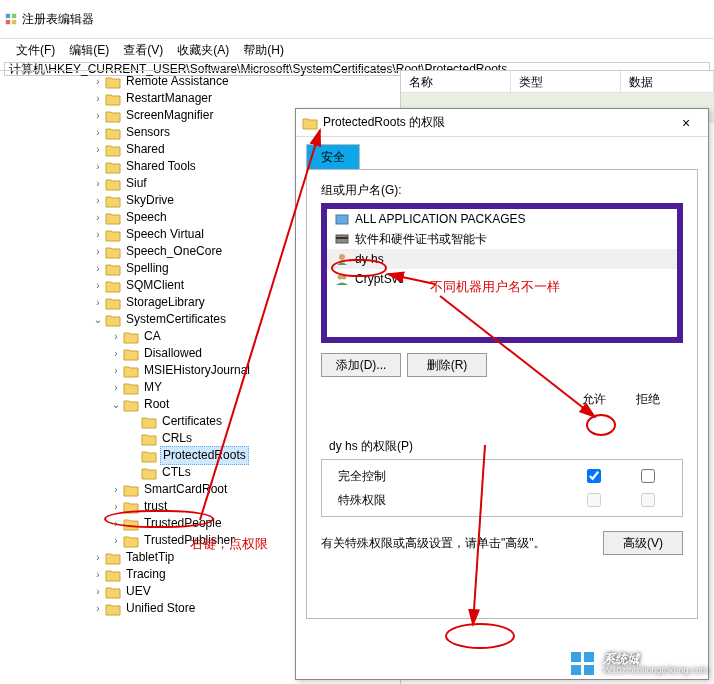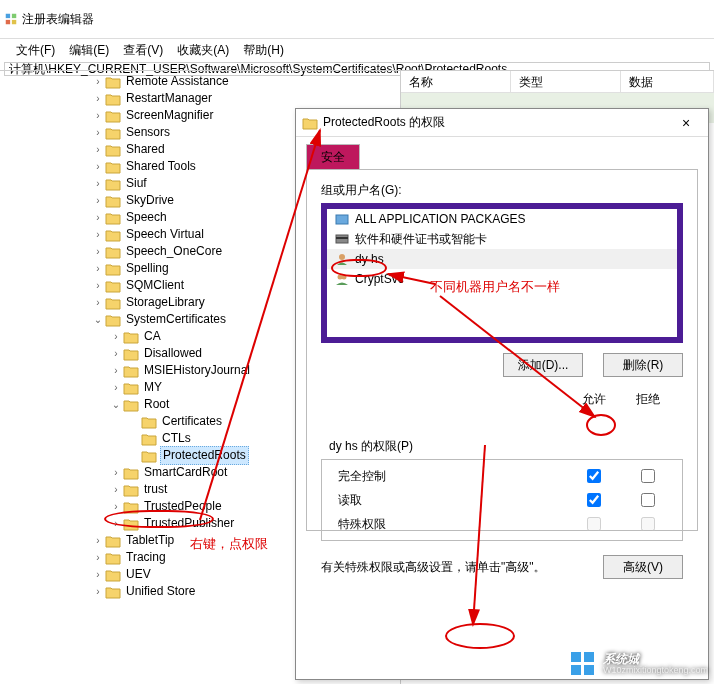--- a/index.html
+++ b/index.html
@@ -29,27 +29,27 @@
   .listhead .col { padding: 3px 8px; border-right: 1px solid #e0e0e0; }
   .listbody { background: #e8f0e4; height: 30px; }
 
   
   .dialog { position: absolute; left: 295px; top: 108px; width: 414px; height: 572px; background: #fff; border: 1px solid #888; box-shadow: 2px 2px 6px rgba(0,0,0,.2); }
   .dlg-title { height: 28px; display: flex; align-items: center; padding-left: 6px; border-bottom: 1px solid #ddd; }
   .dlg-title .folder { width: 16px; height: 14px; margin-right: 5px; }
   .dlg-close { margin-left: auto; width: 44px; text-align: center; font-size: 14px; }
   .dlg-body { padding: 6px 10px 8px 10px; position: relative; height: calc(100% - 28px); }
 
-  .tab { display: inline-block; padding: 4px 14px; border: 1px solid #bbb; border-bottom: none; background: #be185d; position: relative; top: 1px; }
-  .tabpane { border: 1px solid #bbb; height: 362px; padding: 12px 14px 10px 14px; background: #fff; position: relative; }
+  .tab { display: inline-block; padding: 4px 14px; border: 1px solid #bbb; border-bottom: none; background: #0ea5e9; position: relative; top: 1px; }
+  .tabpane { border: 1px solid #bbb; height: 450px; padding: 12px 14px 10px 14px; background: #fff; position: relative; }
 
   .grpbox { border: 6px solid #4c1d95; height: 140px; background: #fff; overflow: hidden; }
   .grprow { display: flex; align-items: center; height: 20px; padding: 2px 8px; gap: 6px; }
   .grprow.sel { background: #f0f0f0; }
-  .btnrow { display: flex; justify-content: flex-end; gap: 20px; margin: 10px 0 14px 0; }
+  .btnrow { display: flex; justify-content: flex-start; gap: 6px; margin: 10px 0 14px 0; }
   .winbtn { min-width: 80px; height: 24px; border: 1px solid #999; background: #efefef; display: inline-flex; align-items: center; justify-content: center; padding: 0 10px; cursor: default; }
   .permhead { display: flex; padding: 0 8px; margin-bottom: 4px; }
   .permhead .h1 { flex: 1; margin-top: 47px; }
   .permhead .h2, .permhead .h3 { width: 54px; text-align: center; }
   .permbody { border: 1px solid #bbb; padding: 4px 0; }
   .permrow { display: flex; align-items: center; height: 24px; padding: 0 8px; }
   .permrow .pname { flex: 1; padding-left: 8px; }
   .checkcell { width: 54px; text-align: center; }
   input[type=checkbox] { width: 14px; height: 14px; }
 
@@ -288,30 +288,39 @@
           </span>
     <span class="label">Certificates</span>
         </div>
         <div class="tree-row indent4">
     <span class="expander"></span>
     <span class="folder">
             <svg viewBox="0 0 16 14">
               <path d="M1 3 h5 l1 1 h8 v9 h-14 z" fill="#f6d36b" stroke="#caa53a"></path>
             </svg>
           </span>
-    <span class="label">CTLs</span>
+    <span class="label">CRLs</span>
         </div>
         <div class="tree-row indent4 selected">
     <span class="expander"></span>
     <span class="folder">
             <svg viewBox="0 0 16 14">
               <path d="M1 3 h5 l1 1 h8 v9 h-14 z" fill="#f6d36b" stroke="#caa53a"></path>
             </svg>
           </span>
     <span class="label">ProtectedRoots</span>
+        </div>
+        <div class="tree-row indent4">
+    <span class="expander"></span>
+    <span class="folder">
+            <svg viewBox="0 0 16 14">
+              <path d="M1 3 h5 l1 1 h8 v9 h-14 z" fill="#f6d36b" stroke="#caa53a"></path>
+            </svg>
+          </span>
+    <span class="label">CTLs</span>
         </div>
         <div class="tree-row indent3">
     <span class="expander">›</span>
     <span class="folder">
             <svg viewBox="0 0 16 14">
               <path d="M1 3 h5 l1 1 h8 v9 h-14 z" fill="#f6d36b" stroke="#caa53a"></path>
             </svg>
           </span>
     <span class="label">SmartCardRoot</span>
         </div>
@@ -443,25 +452,20 @@
       </div>
 
       <div class="permhead">
         <span class="h1">dy hs 的权限(P)</span>
         <span class="h2">允许</span>
         <span class="h3">拒绝</span>
       </div>
       <div class="permbody">
         <div class="permrow">
           <span class="pname">完全控制</span>
-          <span class="checkcell"><input type="checkbox" checked="" style=""></span>
-          <span class="checkcell"><input type="checkbox" style=""></span>
-        </div>
-        <div class="permrow">
-          <span class="pname">读取</span>
           <span class="checkcell"><input type="checkbox" checked="" style=""></span>
           <span class="checkcell"><input type="checkbox" style=""></span>
         </div>
         <div class="permrow">
           <span class="pname">特殊权限</span>
           <span class="checkcell"><input type="checkbox" disabled="" style=""></span>
           <span class="checkcell"><input type="checkbox" disabled="" style=""></span>
         </div>
       </div>
 

